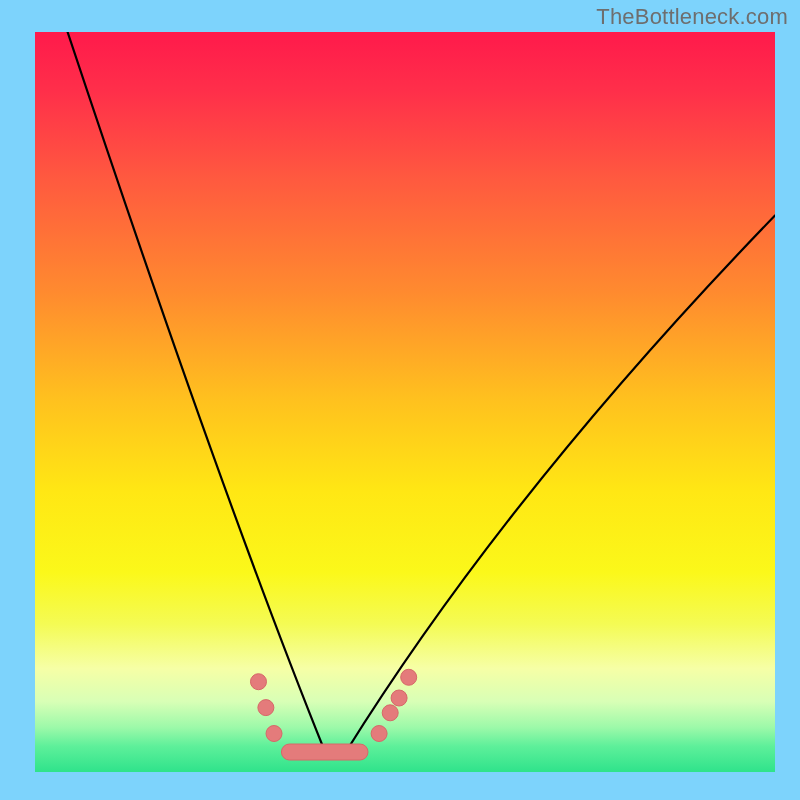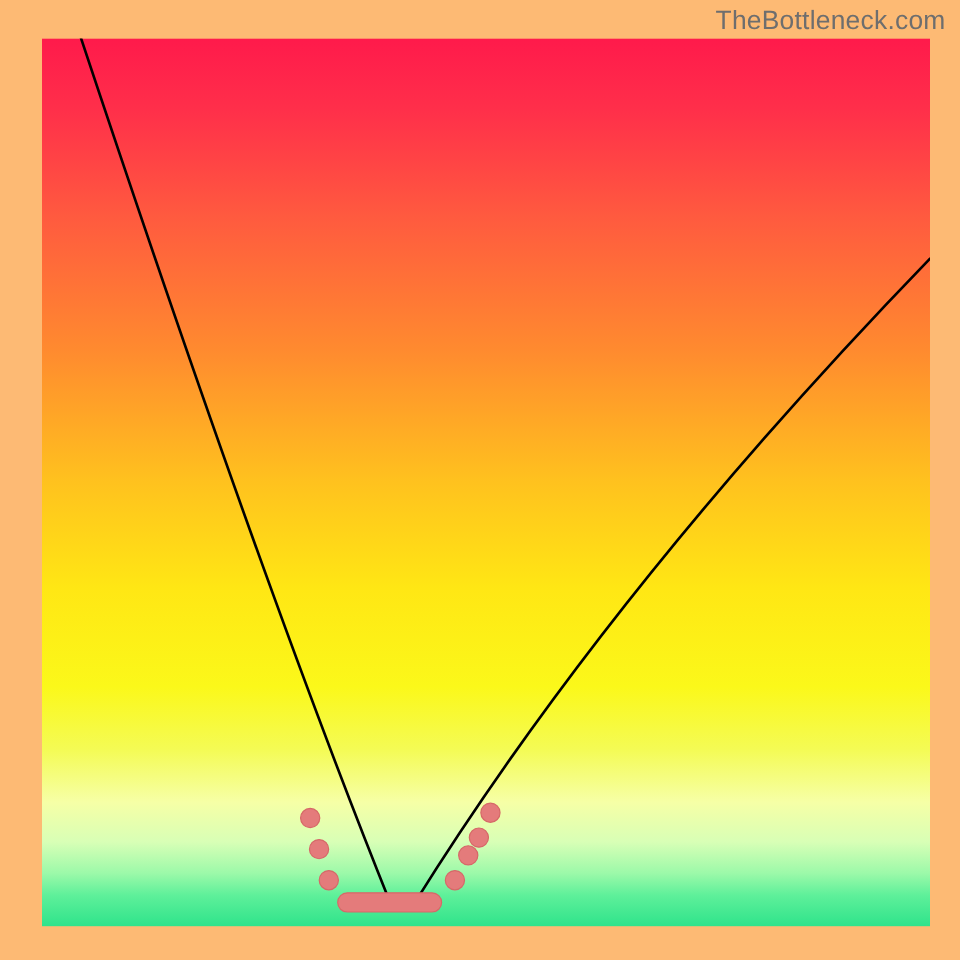--- a/index.html
+++ b/index.html
@@ -10,21 +10,21 @@
     background: #000000;
     overflow: hidden;
     font-family: Arial, Helvetica, sans-serif;
   }
   .frame {
     position: absolute;
     left: 0;
     top: 0;
     width: 800px;
     height: 800px;
-    background: #fdba74;
+    background: #7dd3fc;
   }
   .plot-area {
     position: absolute;
     box-sizing: border-box;
   }
   .watermark {
     position: absolute;
     top: 4px;
     right: 12px;
     color: #6e6e6e;

